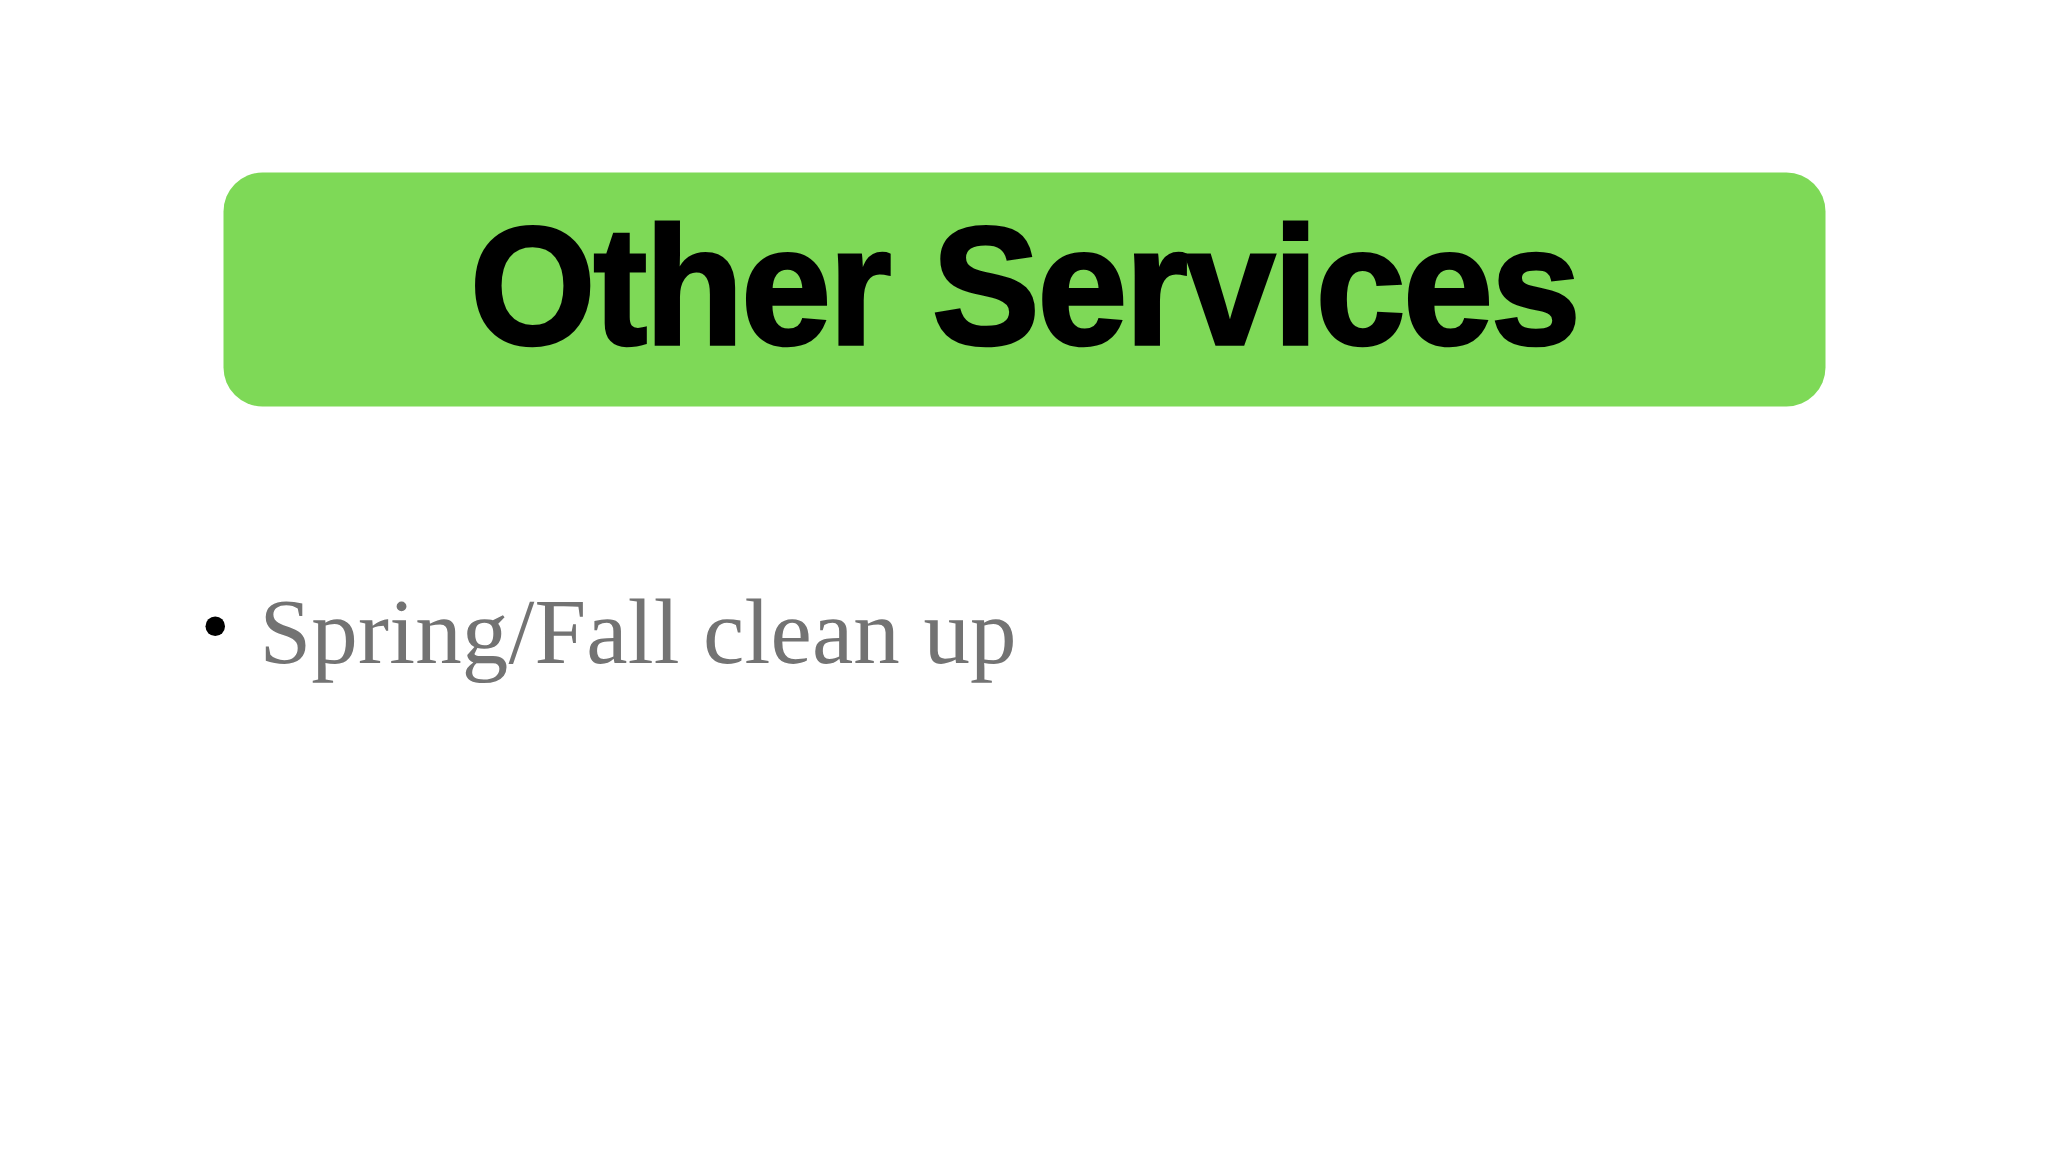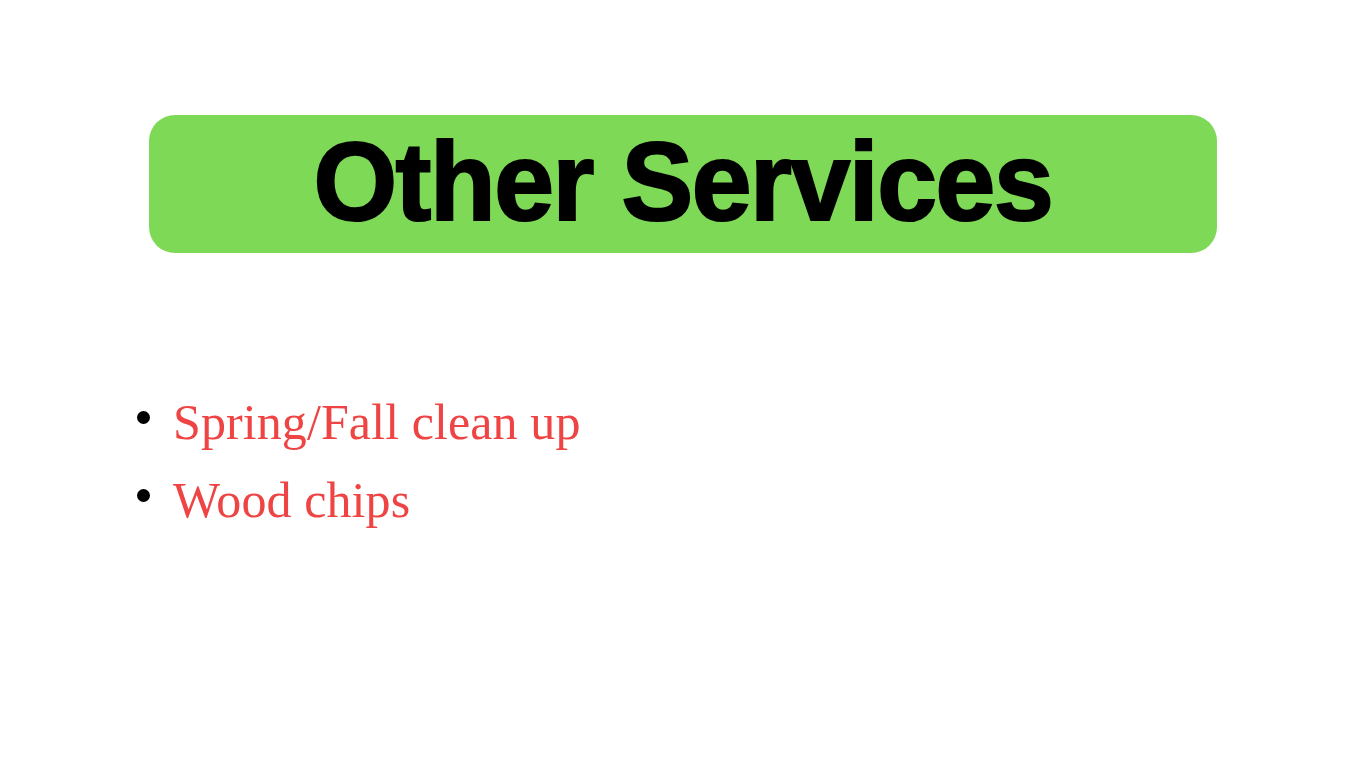--- a/index.html
+++ b/index.html
@@ -21,21 +21,21 @@
     inset: 0;
     background: #ffffff;
   }
 
   
   .title-banner {
     position: absolute;
     left: 149px;
     top: 115px;
     width: 1068px;
-    height: 138px;
+    height: 156px;
     background: #7ed957;
     border-radius: 26px;
     display: flex;
     align-items: center;
     justify-content: center;
     box-sizing: border-box;
   }
 
   .title-text {
     font-family: "Liberation Sans", "DejaVu Sans", sans-serif;
@@ -58,23 +58,23 @@
     top: 383px;
     width: 1130px;
     margin: 0;
     padding: 0;
     list-style: none;
   }
 
   .bullet-item {
     position: relative;
     padding-left: 43px;
-    font-size: 50px;
+    font-size: 62px;
     line-height: 78px;
-    color: #ef4444;
+    color: #737373;
     font-family: "Liberation Serif", "DejaVu Serif", serif;
     font-weight: 400;
     letter-spacing: 0.1px;
   }
 
   .bullet-marker {
     position: absolute;
     left: 7px;
     top: 28px;
     width: 13px;
@@ -94,19 +94,15 @@
 
   <div class="title-banner">
     <div class="title-text">Other Services</div>
   </div>
 
   <ul class="bullet-list">
     <li class="bullet-item">
       <span class="bullet-marker"></span>
       <span class="bullet-label">Spring/Fall clean up</span>
     </li>
-    <li class="bullet-item">
-      <span class="bullet-marker"></span>
-      <span class="bullet-label">Wood chips</span>
-    </li>
   </ul>
 
 </div>
 
 </body></html>

